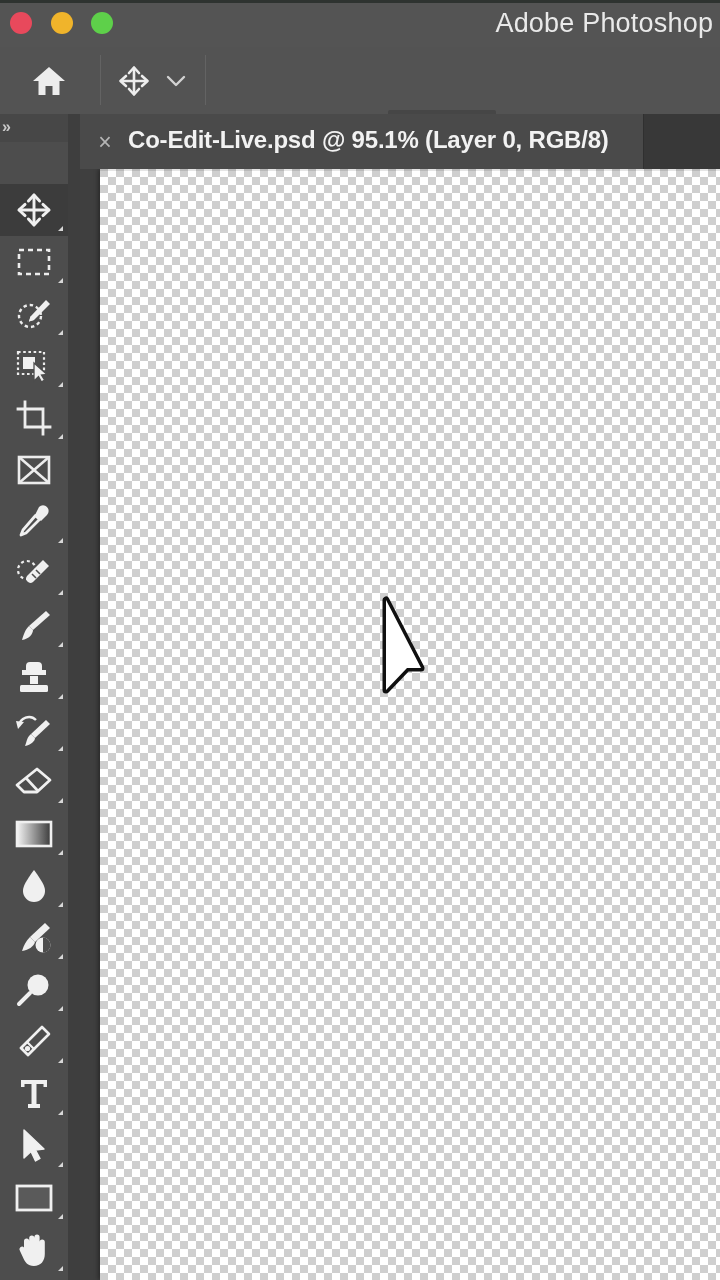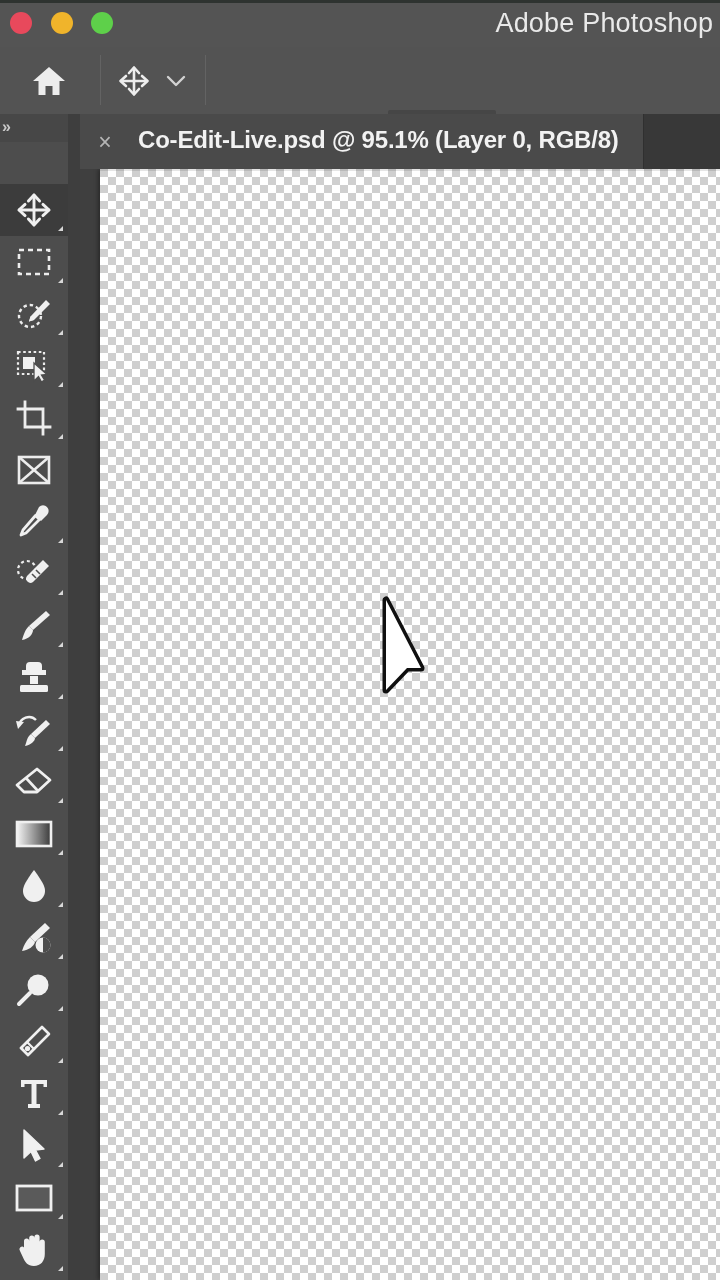--- a/index.html
+++ b/index.html
@@ -143,21 +143,21 @@
     left: 14px; top: 17px;
     width: 22px; height: 22px;
     color: #b5b5b5;
     font-size: 23px;
     line-height: 22px;
     text-align: center;
     font-family: "Liberation Sans", sans-serif;
   }
   .tab-title {
     position: absolute;
-    left: 58px; top: 12px;
+    left: 48px; top: 12px;
     font-size: 24px;
     font-weight: bold;
     color: #f2f2f2;
     white-space: nowrap;
     font-family: "Liberation Sans", sans-serif;
     letter-spacing: -0.2px;
   }
 
   
   .leftcol {

